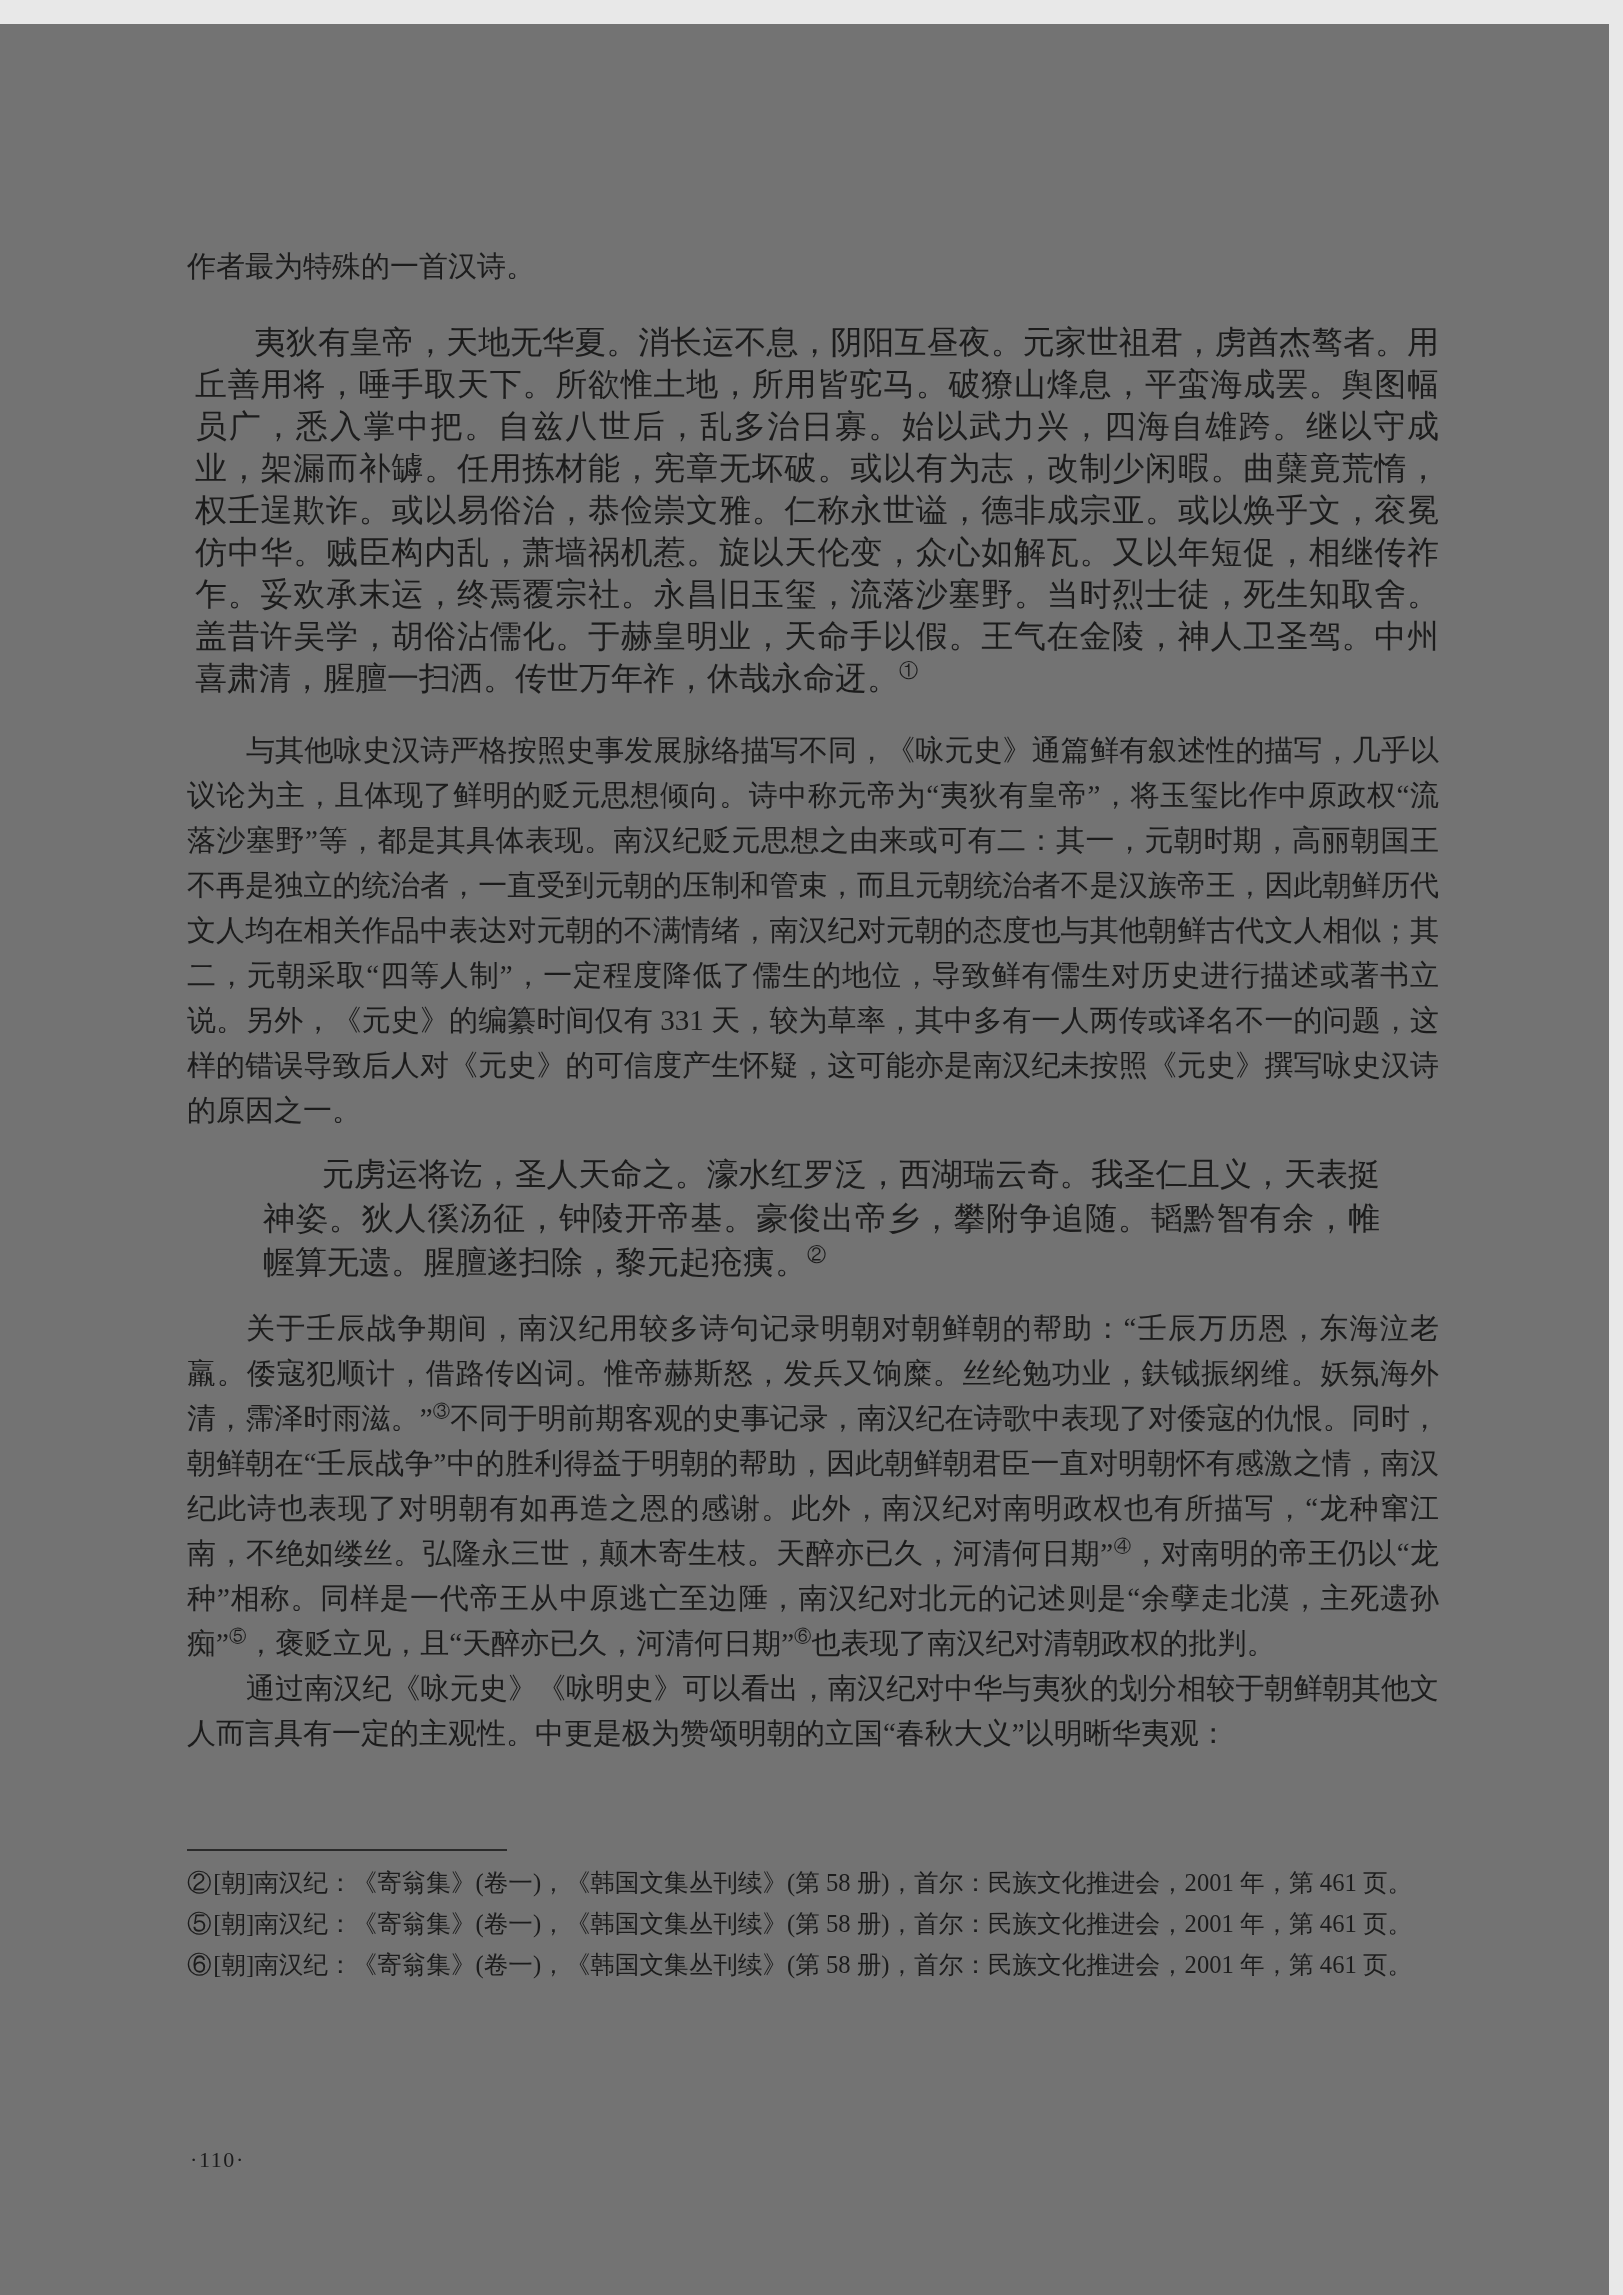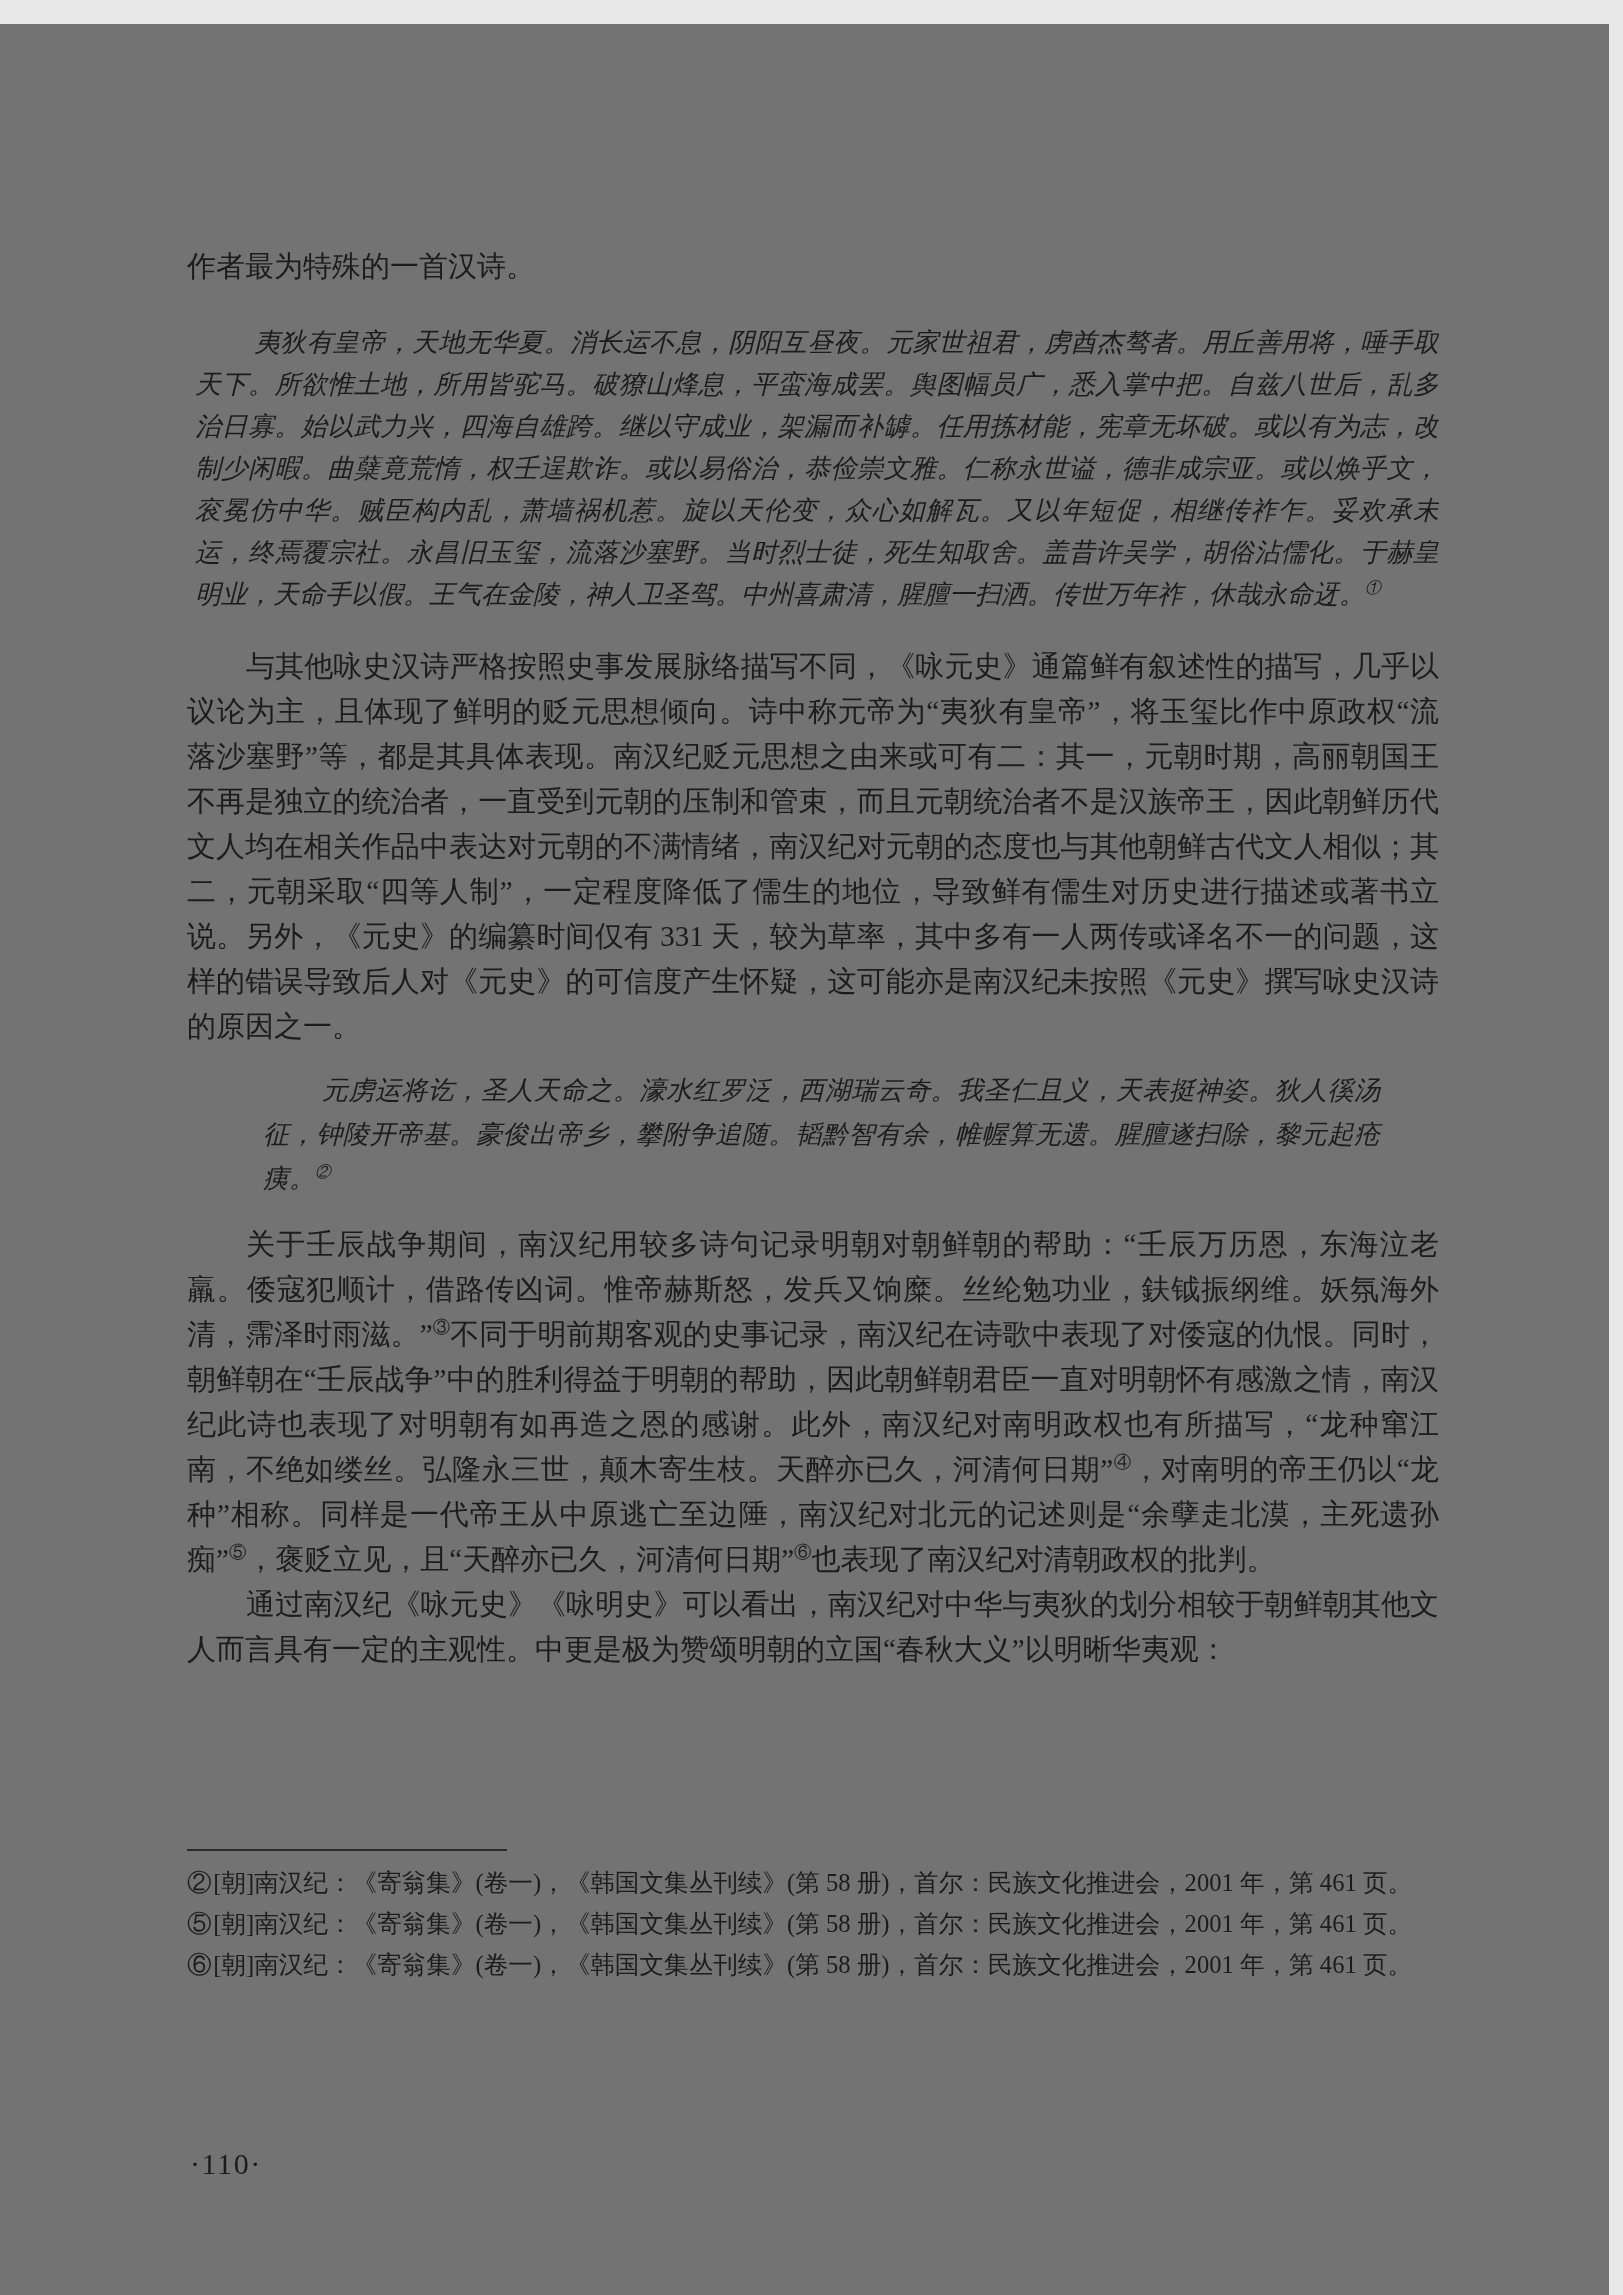--- a/index.html
+++ b/index.html
@@ -17,24 +17,23 @@
     overflow:hidden;
   }
   p{margin:0;}
   .body-text{
     font-size:29px;line-height:45px;
     text-align:justify;
     text-justify:inter-ideograph;
   }
   .indent{text-indent:59px;}
   .poem{
-    font-size:26px;
+    font-size:32px;
     text-align:justify;
     text-justify:inter-ideograph;
-    font-style:italic;
     font-family:"DejaVu Serif","Liberation Serif",serif;
   }
   .poem-yuan{
     line-height:42px;
     margin:32px 0 28.5px 8px;
     text-indent:59px;
   }
   .poem-ming{
     line-height:44px;
     margin:19px 59px 22px 76px;
@@ -50,21 +49,21 @@
     margin-bottom:11px;
   }
   .fn-item{
     font-size:24.6px;line-height:41px;
     text-align:justify;text-justify:inter-ideograph;
     white-space:nowrap;
   }
   .fn-marker{margin-right:1.6px;}
   .page-number{
     position:absolute;top:2123px;left:190px;
-    font-size:30px;letter-spacing:1.6px;
+    font-size:22px;letter-spacing:1.6px;
   }
 </style>
 </head>
 <body>
 
 <div class="page">
 
   <div class="main">
 
     <p class="body-text">作者最为特殊的一首汉诗。</p>

